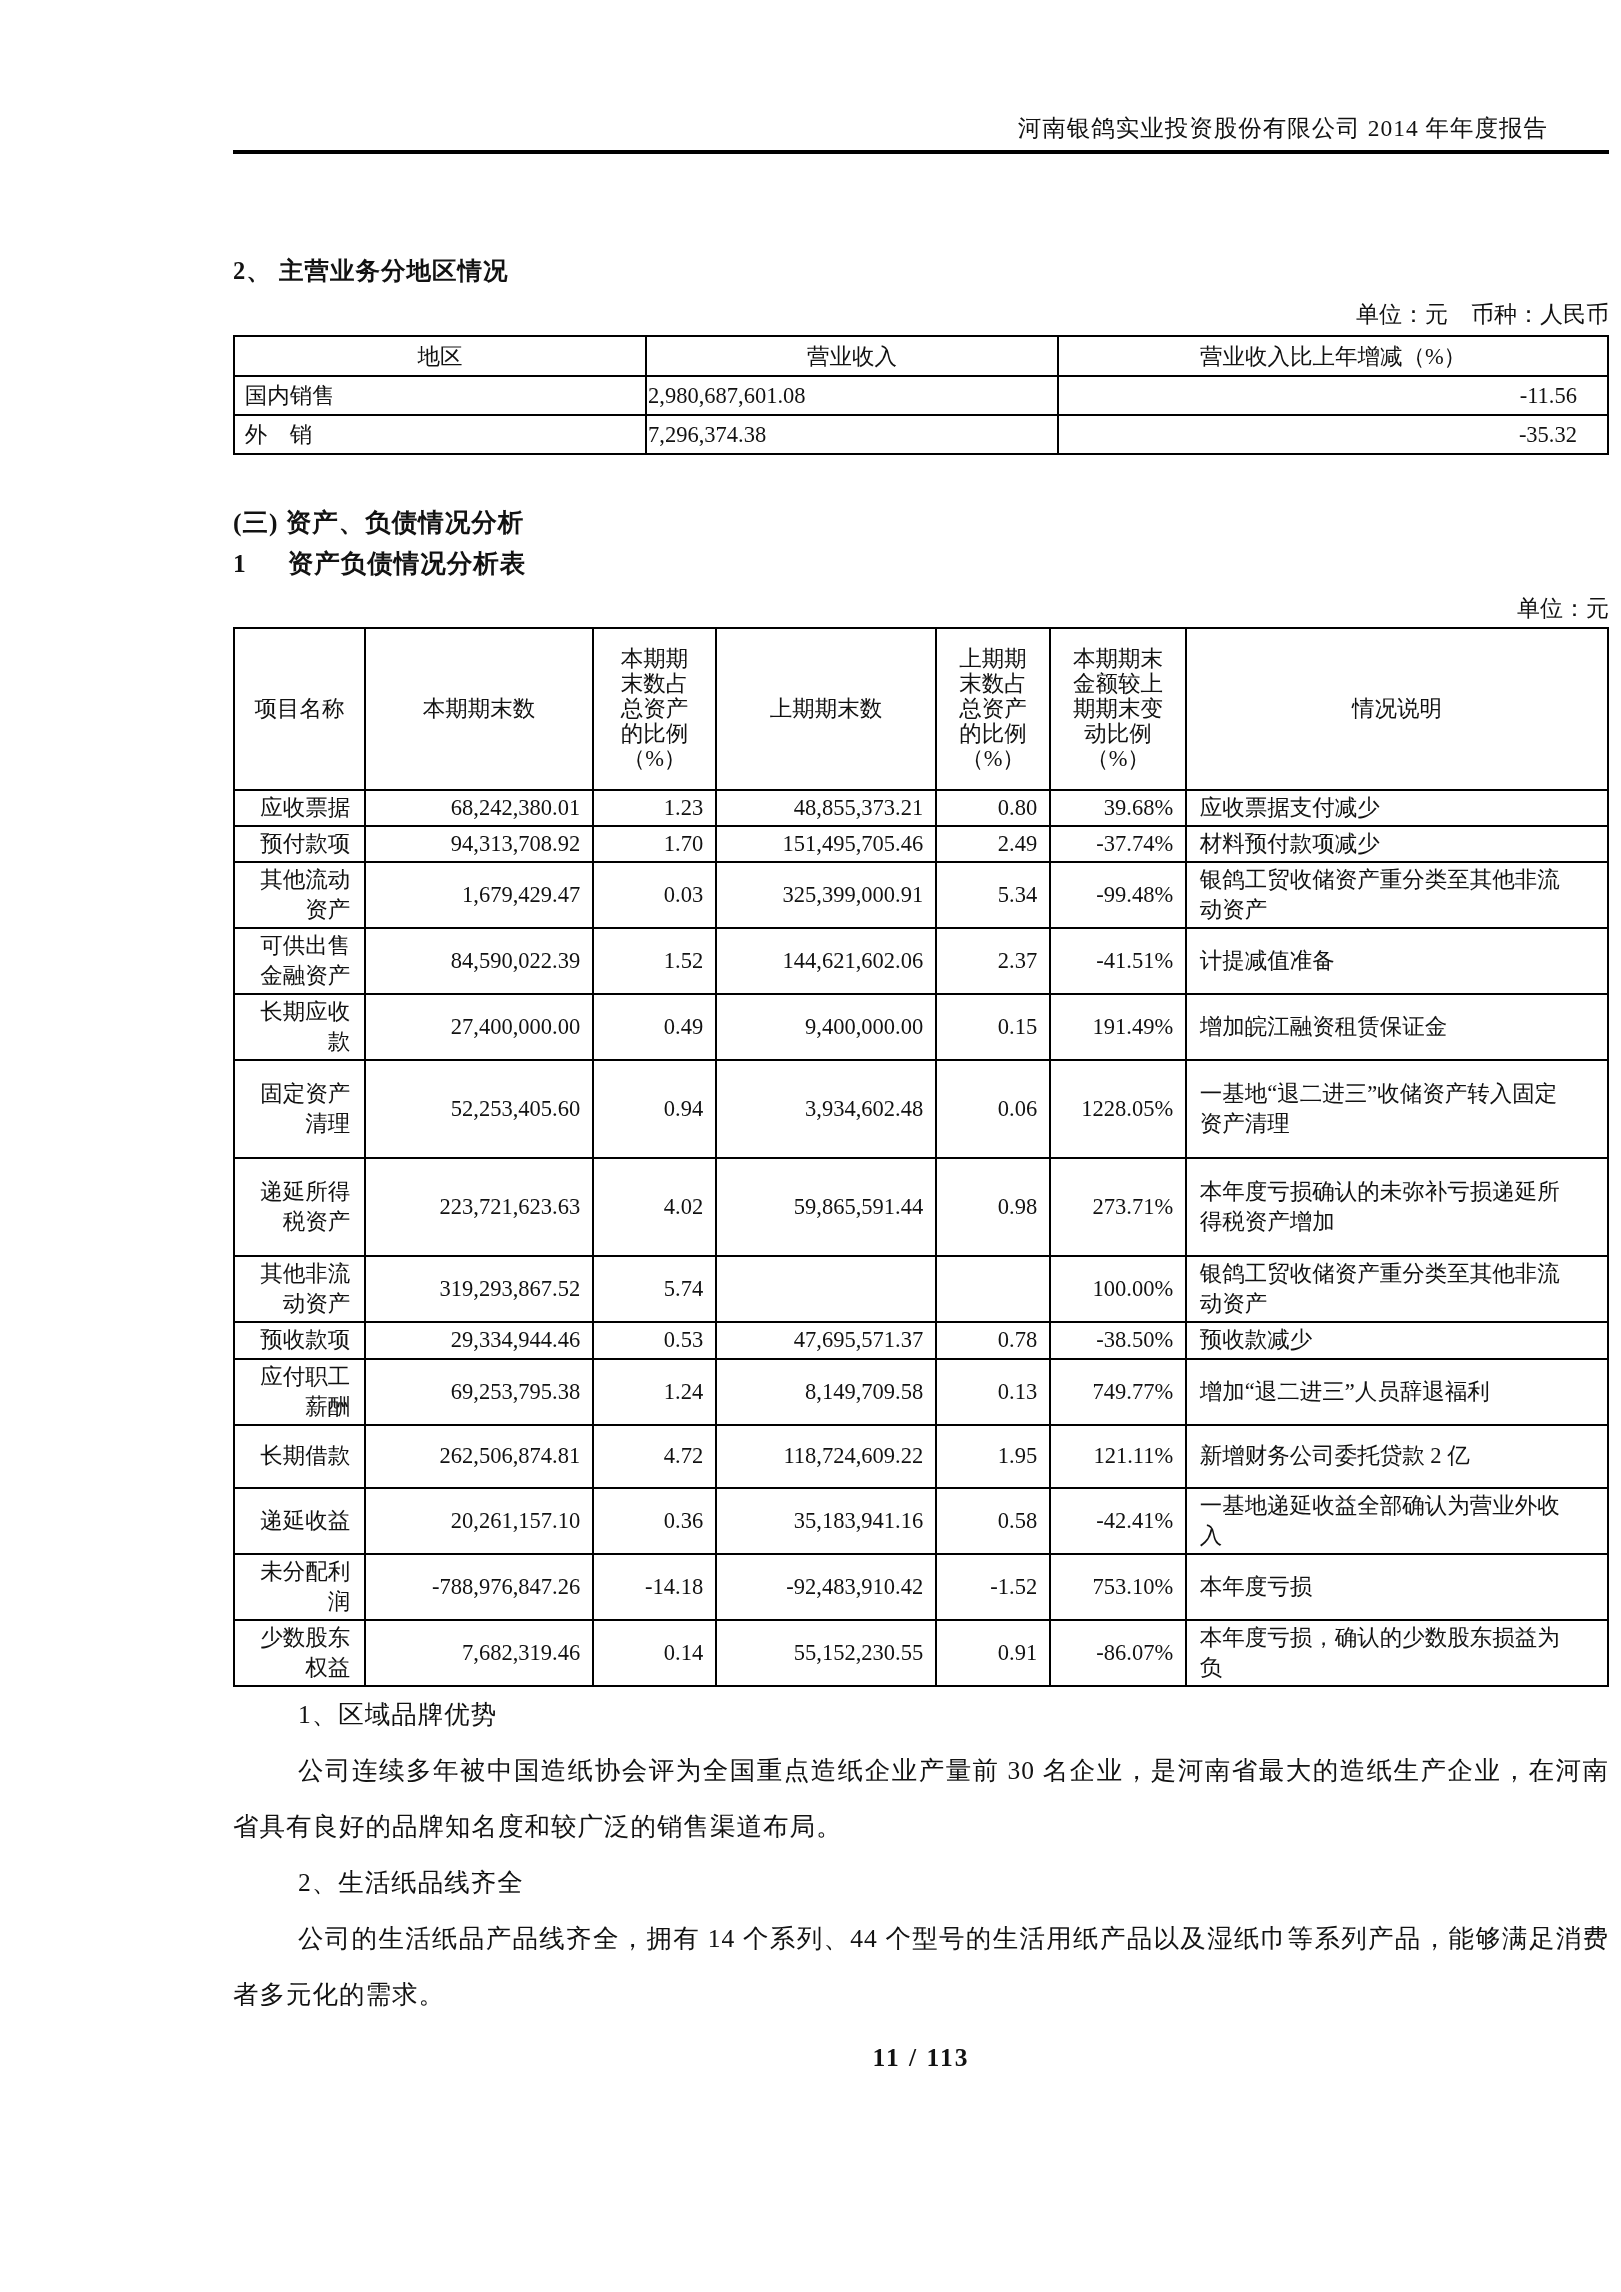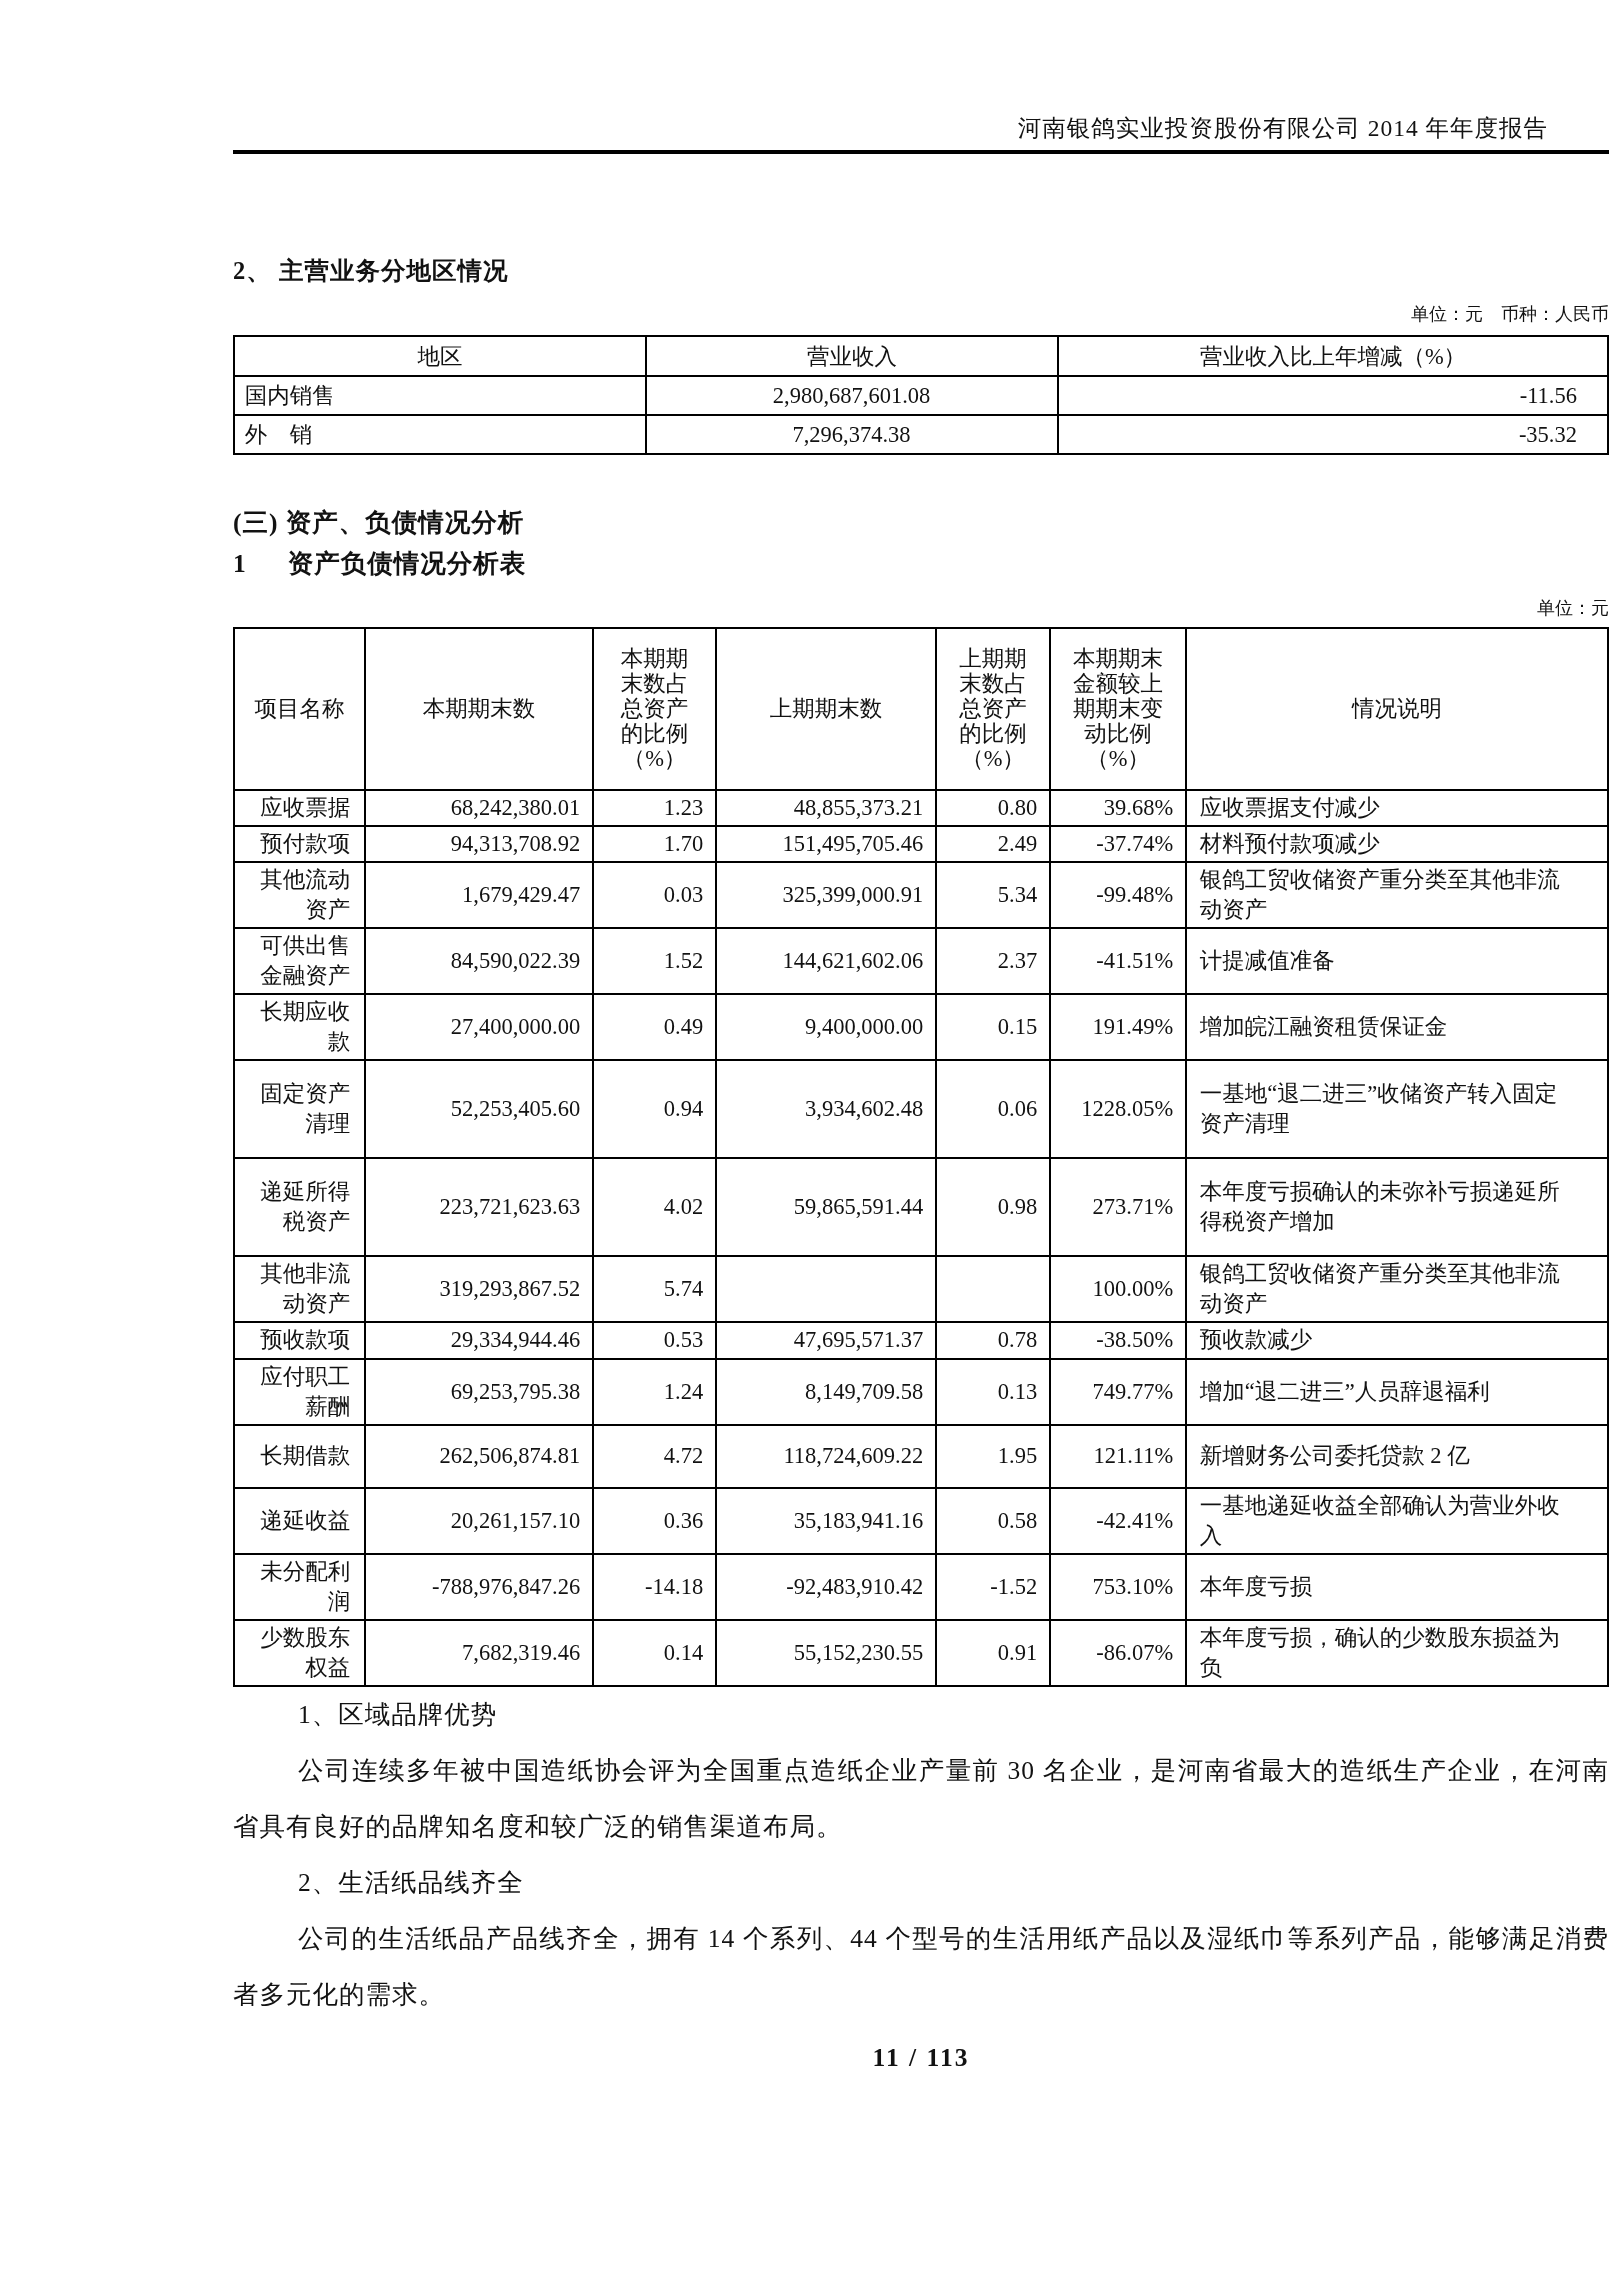--- a/index.html
+++ b/index.html
@@ -15,32 +15,32 @@
   .hdr-title{margin-top:112px;text-align:right;padding-right:61px;font-size:23.5px;line-height:33px;letter-spacing:1px;}
   .hdr-rule{margin-top:4.9px;height:3.9px;background:#000;}
 
   
   .sec2{margin-top:100px;font-size:24.5px;line-height:33px;font-weight:bold;letter-spacing:1px;}
   .sec3{margin-top:51px;font-size:25.5px;line-height:33px;font-weight:bold;letter-spacing:1px;}
   .sub3{margin-top:8px;font-size:25.5px;line-height:33px;font-weight:bold;letter-spacing:1px;}
   .sub3 .gap{display:inline-block;width:41px;}
   .sec4{margin-top:45px;font-size:25.5px;line-height:35px;font-weight:bold;letter-spacing:1px;}
 
-  .unit-note{text-align:right;font-size:18px;line-height:29px;}
+  .unit-note{text-align:right;font-size:23px;line-height:29px;}
   .unit1{margin-top:13.7px;}
   .unit2{margin-top:13.7px;}
 
   
   table.t{border-collapse:collapse;width:100%;table-layout:fixed;}
   .t th,.t td{border:2px solid #000;font-weight:normal;font-size:22.5px;overflow:hidden;vertical-align:middle;}
   .t1{margin-top:5.9px;}
   .t1 th{height:36px;text-align:center;}
   .t1 td{height:35px;}
   .t1 td:nth-child(1){text-align:left;padding-left:9.8px;}
-  .t1 td:nth-child(2){text-align:center;padding-right:2px;margin-left:40px;}
+  .t1 td:nth-child(2){text-align:left;padding-right:2px;margin-left:40px;}
   .t1 td:nth-child(3){text-align:right;padding-right:30px;}
 
   .t2{margin-top:3.9px;}
   .t2 col.c1{width:131px;} .t2 col.c2{width:228px;} .t2 col.c3{width:123px;}
   .t2 col.c4{width:220px;} .t2 col.c5{width:114px;} .t2 col.c6{width:136px;}
   .t2 tr.hrow{height:162px;}
   .t2 th{text-align:center;line-height:25px;padding:0 15.7px;}
   .t2 th:nth-child(1){padding:0 1px;}
   .t2 th:nth-child(6){padding:0 13.7px;}
   .t2 th:nth-child(7){padding:0 5.9px;}

